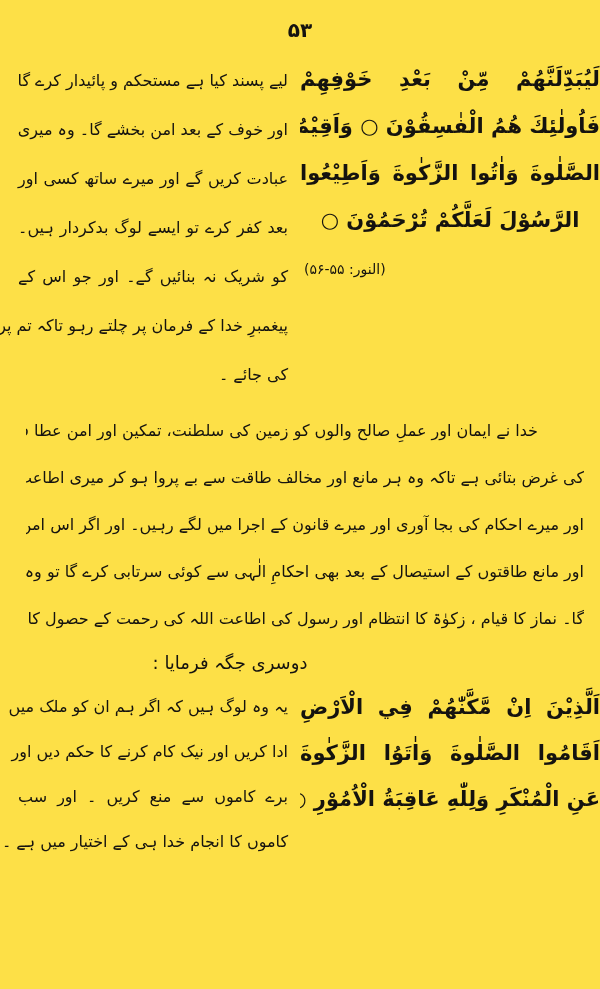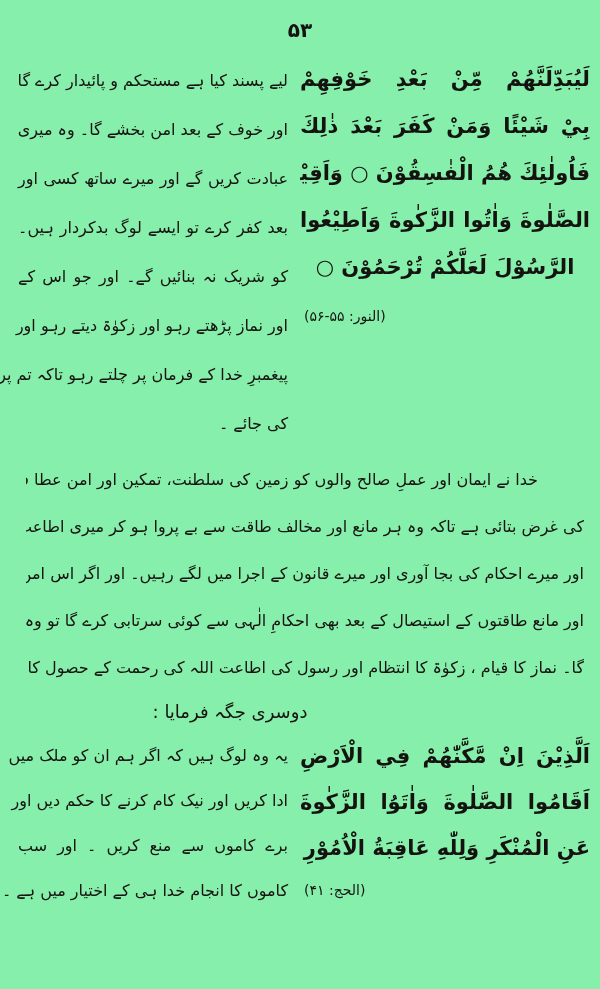--- a/index.html
+++ b/index.html
@@ -1,21 +1,21 @@
 <!DOCTYPE html>
 <html lang="ur" dir="ltr"><head>
 <meta charset="utf-8">
 <style>
   * { box-sizing: border-box; }
   html, body { margin: 0; padding: 0; background: #e9e7e1; }
   .page {
     position: relative;
     width: 600px;
     height: 989px;
-    background: #86efac;
+    background: #fde047;
     color: #15130f;
     font-family: "DejaVu Sans", sans-serif;
     padding-top: 16px;
     overflow: hidden;
   }
   .page-number {
     text-align: center;
     font-size: 20px;
     font-weight: bold;
     line-height: 28px;
@@ -24,21 +24,21 @@
   .cols { display: flex; direction: ltr; }
   .sec1 { margin-top: 12px; justify-content: center; }
   .sec2 { margin-top: 6px; }
   .urdu-col {
     width: 292px;
     padding: 0 4px 0 18px;
     direction: rtl;
   }
   .arabic-col {
     width: 308px;
-    padding: 0 10px 0 8px;
+    padding: 0 0 0 8px;
     direction: rtl;
   }
   .u-line {
     font-size: 16px;
     line-height: 49px;
     text-align: justify;
     text-align-last: justify;
     white-space: nowrap;
   }
   .sec1 .u-line:last-child { text-align-last: right; }
@@ -93,27 +93,25 @@
 
   <div class="page-number">۵۳</div>
 
   <div class="cols sec1">
     <div class="urdu-col">
       <div class="u-line">لیے پسند کیا ہے مستحکم و پائیدار کرے گا</div>
       <div class="u-line">اور خوف کے بعد امن بخشے گا۔ وہ میری</div>
       <div class="u-line">عبادت کریں گے اور میرے ساتھ کسی اور</div>
       <div class="u-line">بعد کفر کرے تو ایسے لوگ بدکردار ہیں۔</div>
       <div class="u-line">کو شریک نہ بنائیں گے۔ اور جو اس کے</div>
-      <div class="u-line">اور نماز پڑھتے رہو اور زکوٰۃ دیتے رہو اور</div>
       <div class="u-line">پیغمبرِ خدا کے فرمان پر چلتے رہو تاکہ تم پر رحمت</div>
       <div class="u-line">کی جائے ۔</div>
     </div>
     <div class="arabic-col">
       <div class="a-line">لَيُبَدِّلَنَّهُمْ مِّنْ بَعْدِ خَوْفِهِمْ</div>
-      <div class="a-line">بِيْ شَيْئًا وَمَنْ كَفَرَ بَعْدَ ذٰلِكَ</div>
       <div class="a-line">فَاُولٰئِكَ هُمُ الْفٰسِقُوْنَ ○ وَاَقِيْمُوا</div>
       <div class="a-line">الصَّلٰوةَ وَاٰتُوا الزَّكٰوةَ وَاَطِيْعُوا</div>
       <div class="a-line a-last">الرَّسُوْلَ لَعَلَّكُمْ تُرْحَمُوْنَ ○</div>
       <div class="ref">(النور: ۵۵-۵۶)</div>
     </div>
   </div>
 
   <div class="commentary">
     <div class="c-line indent">خدا نے ایمان اور عملِ صالح والوں کو زمین کی سلطنت، تمکین اور امن عطا فرمائے جانے</div>
     <div class="c-line">کی غرض بتائی ہے تاکہ وہ ہر مانع اور مخالف طاقت سے بے پروا ہو کر میری اطاعت، عبادت</div>
@@ -128,17 +126,16 @@
     <div class="urdu-col">
       <div class="u-line">یہ وہ لوگ ہیں کہ اگر ہم ان کو ملک میں</div>
       <div class="u-line">ادا کریں اور نیک کام کرنے کا حکم دیں اور</div>
       <div class="u-line">برے کاموں سے منع کریں ۔ اور سب</div>
       <div class="u-line">کاموں کا انجام خدا ہی کے اختیار میں ہے ۔</div>
     </div>
     <div class="arabic-col">
       <div class="a-line">اَلَّذِيْنَ اِنْ مَّكَّنّٰهُمْ فِي الْاَرْضِ</div>
       <div class="a-line">اَقَامُوا الصَّلٰوةَ وَاٰتَوُا الزَّكٰوةَ</div>
       <div class="a-line a-last">عَنِ الْمُنْكَرِ وَلِلّٰهِ عَاقِبَةُ الْاُمُوْرِ ○</div>
-      <div class="ref">(الحج: ۴۱)</div>
     </div>
   </div>
 
 </div>
 
 </body></html>

